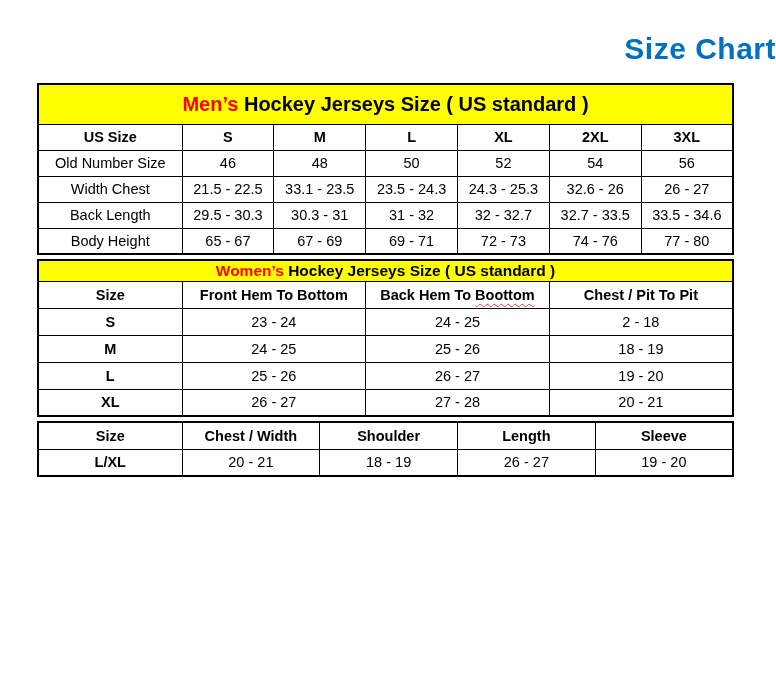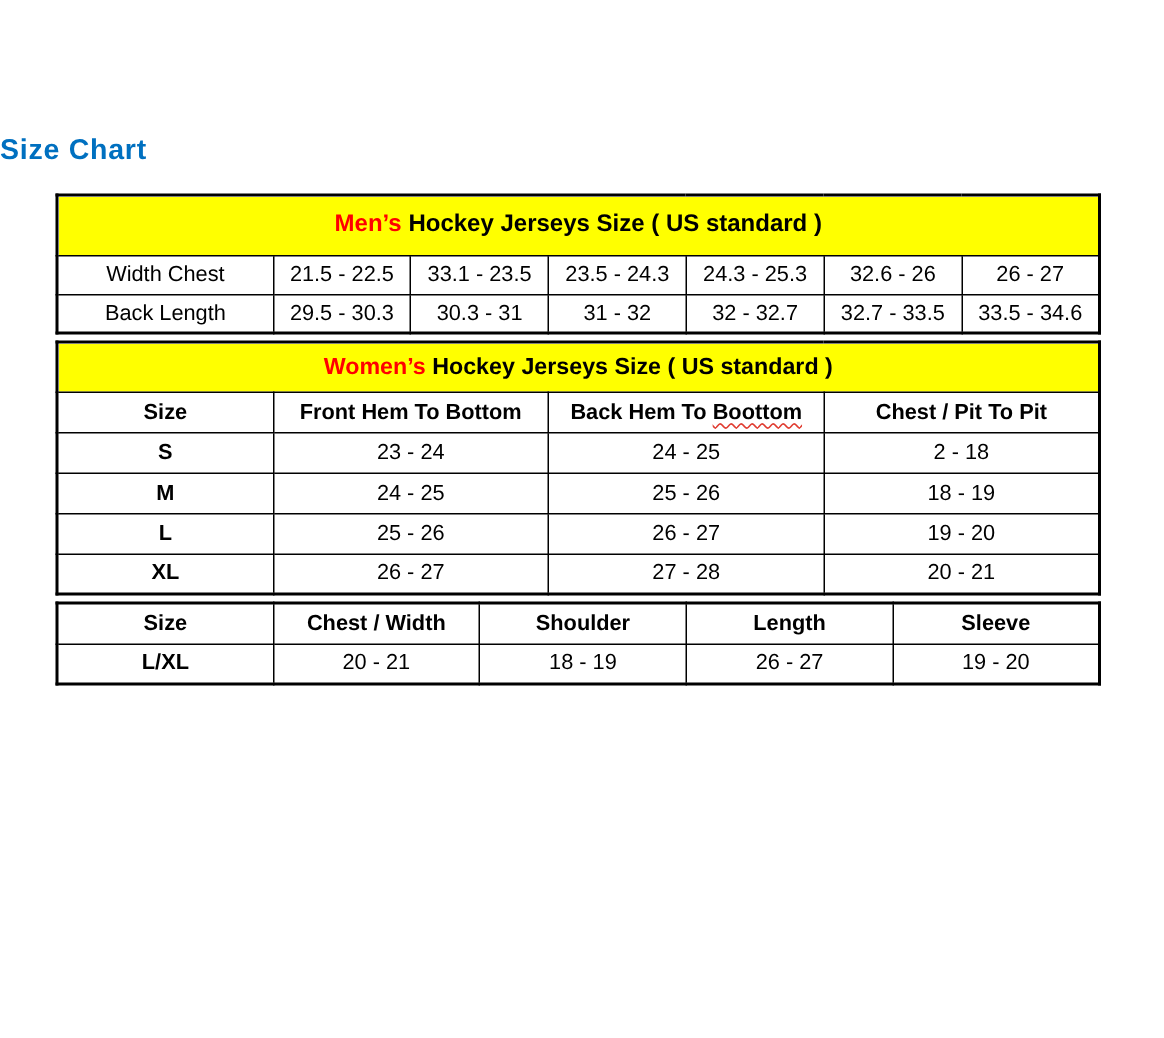--- a/index.html
+++ b/index.html
@@ -6,23 +6,23 @@
   html, body {
     margin: 0; padding: 0;
     width: 776px; height: 692px;
     background: #ffffff;
     font-family: "Liberation Sans", sans-serif;
     color: #000;
   }
   .page { width: 776px; height: 692px; overflow: hidden; }
 
   .doc-title {
-    padding-top: 90px;
-    text-align: left;
-    font-size: 19px;
+    padding-top: 32px;
+    text-align: right;
+    font-size: 30px;
     font-weight: bold;
     color: #0070C0;
     letter-spacing: 0.5px;
   }
 
   .tables-wrap { width: 697px; margin: 17px 0 0 37px; }
 
   table.size-table {
     border-collapse: collapse;
     width: 100%;
@@ -39,24 +39,24 @@
     font-size: 14.5px;
     height: 26px;
     overflow: hidden;
     white-space: nowrap;
   }
   table.size-table { border: 2px solid #000; }
 
   tr.band td {
     background: #FFFF00;
     font-weight: bold;
-    font-size: 16px;
+    font-size: 20px;
     height: 40px;
   }
-  table.compact tr.band td { height: 33px; font-size: 15.5px; }
+  table.compact tr.band td { height: 21px; font-size: 15.5px; }
 
   .band-highlight { color: #FF0000; }
   .band-rest { color: #000; }
 
   tr.head th { font-weight: bold; height: 26px; }
   table.compact tr.head th { height: 27px; }
 
   td.row-label { font-weight: normal; }
   td.row-label-bold { font-weight: bold; }
   td.val { font-weight: normal; }
@@ -90,37 +90,64 @@
           <col>
           <col>
           <col>
       </colgroup>
       <tbody>
         <tr class="band">
           <td colspan="7">
             <span class="band-highlight">Men’s</span><span class="band-rest"> Hockey Jerseys Size ( US standard )</span>
           </td>
         </tr>
+        <tr class="head">
+          <th>US Size</th>
+          <th>S</th>
+          <th>M</th>
+          <th>L</th>
+          <th>XL</th>
+          <th>2XL</th>
+          <th>3XL</th>
+        </tr>
+        <tr>
+          <td class="row-label">Old Number Size</td>
+          <td class="val">46</td>
+          <td class="val">48</td>
+          <td class="val">50</td>
+          <td class="val">52</td>
+          <td class="val">54</td>
+          <td class="val">56</td>
+        </tr>
         <tr>
           <td class="row-label">Width Chest</td>
           <td class="val">21.5 - 22.5</td>
           <td class="val">33.1 - 23.5</td>
           <td class="val">23.5 - 24.3</td>
           <td class="val">24.3 - 25.3</td>
           <td class="val">32.6 - 26</td>
           <td class="val">26 - 27</td>
         </tr>
         <tr>
           <td class="row-label">Back Length</td>
           <td class="val">29.5 - 30.3</td>
           <td class="val">30.3 - 31</td>
           <td class="val">31 - 32</td>
           <td class="val">32 - 32.7</td>
           <td class="val">32.7 - 33.5</td>
           <td class="val">33.5 - 34.6</td>
+        </tr>
+        <tr>
+          <td class="row-label">Body Height</td>
+          <td class="val">65 - 67</td>
+          <td class="val">67 - 69</td>
+          <td class="val">69 - 71</td>
+          <td class="val">72 - 73</td>
+          <td class="val">74 - 76</td>
+          <td class="val">77 - 80</td>
         </tr>
       </tbody>
     </table>
 
     <table class="size-table compact">
       <colgroup>
         <col style="width:144px">
         <col>
           <col>
           <col>

